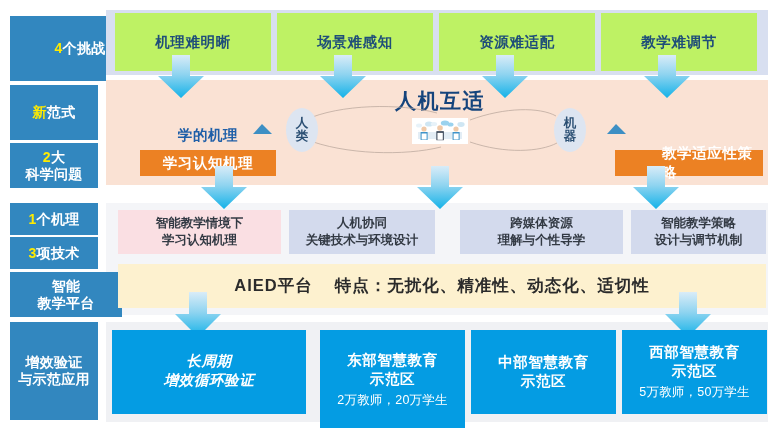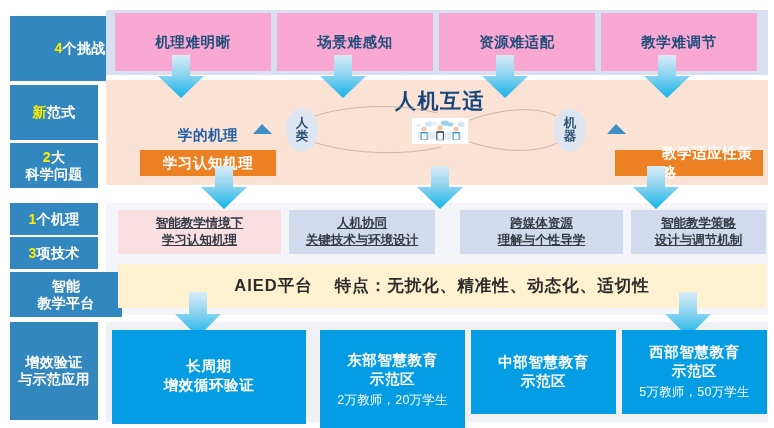--- a/index.html
+++ b/index.html
@@ -31,21 +31,21 @@
   .lbl .num{color:#ffeb00;}
 
   
   .panel-challenge{background:#d8dff0;}
   .panel-paradigm{background:#fae2d4;}
   .panel-tech{background:#f4f5f8;}
   .panel-apply{background:#f0f1f4;}
 
   
   .chal{
-    background:#f9a8d4;
+    background:#bef264;
     color:#1f4e79;
     font-weight:bold;
     font-size:14.5px;
     display:flex;align-items:center;justify-content:center;
     letter-spacing:.6px;
   }
 
   
   .pill{
     background:#ec8123;
@@ -84,21 +84,20 @@
 
   
   .tech{
     color:#333a44;
     font-weight:bold;
     font-size:12.5px;
     line-height:1.35;
     display:flex;align-items:center;justify-content:center;
     text-align:center;
     white-space:pre-line;
-    text-decoration:underline;
   }
   .tech-pink{background:#fadfe3;}
   .tech-blue{background:#d3daed;}
 
   
   .aied{
     background:#fdf1cf;
     display:flex;align-items:center;justify-content:center;
     color:#2b2b2b;font-weight:bold;font-size:16.5px;
     letter-spacing:1px;
@@ -305,21 +304,21 @@
     <span>特点：无扰化、精准性、动态化、适切性</span>
   </div>
 
   <svg class="abs arrow" style="left:170px;top:292px;" width="56" height="46" viewBox="0 0 56 46">
     <polygon points="19,0 37,0 37,22 51,22 28,45 5,22 19,22" fill="url(#ag1)"></polygon>
   </svg>
   <svg class="abs arrow" style="left:660px;top:292px;" width="56" height="46" viewBox="0 0 56 46">
     <polygon points="19,0 37,0 37,22 51,22 28,45 5,22 19,22" fill="url(#ag1)"></polygon>
   </svg>
 
-  <div class="abs card" style="left:112px;top:330px;width:194px;height:94px;">
+  <div class="abs card" style="left:112px;top:330px;width:194px;height:84px;font-style:italic;">
     <div class="t">长周期
 增效循环验证</div>
     <div class="s"></div>
   </div>
   <div class="abs card" style="left:320px;top:330px;width:145px;height:100px;">
     <div class="t">东部智慧教育
 示范区</div>
     <div class="s">2万教师，20万学生</div>
   </div>
   <div class="abs card" style="left:471px;top:330px;width:145px;height:84px;">

